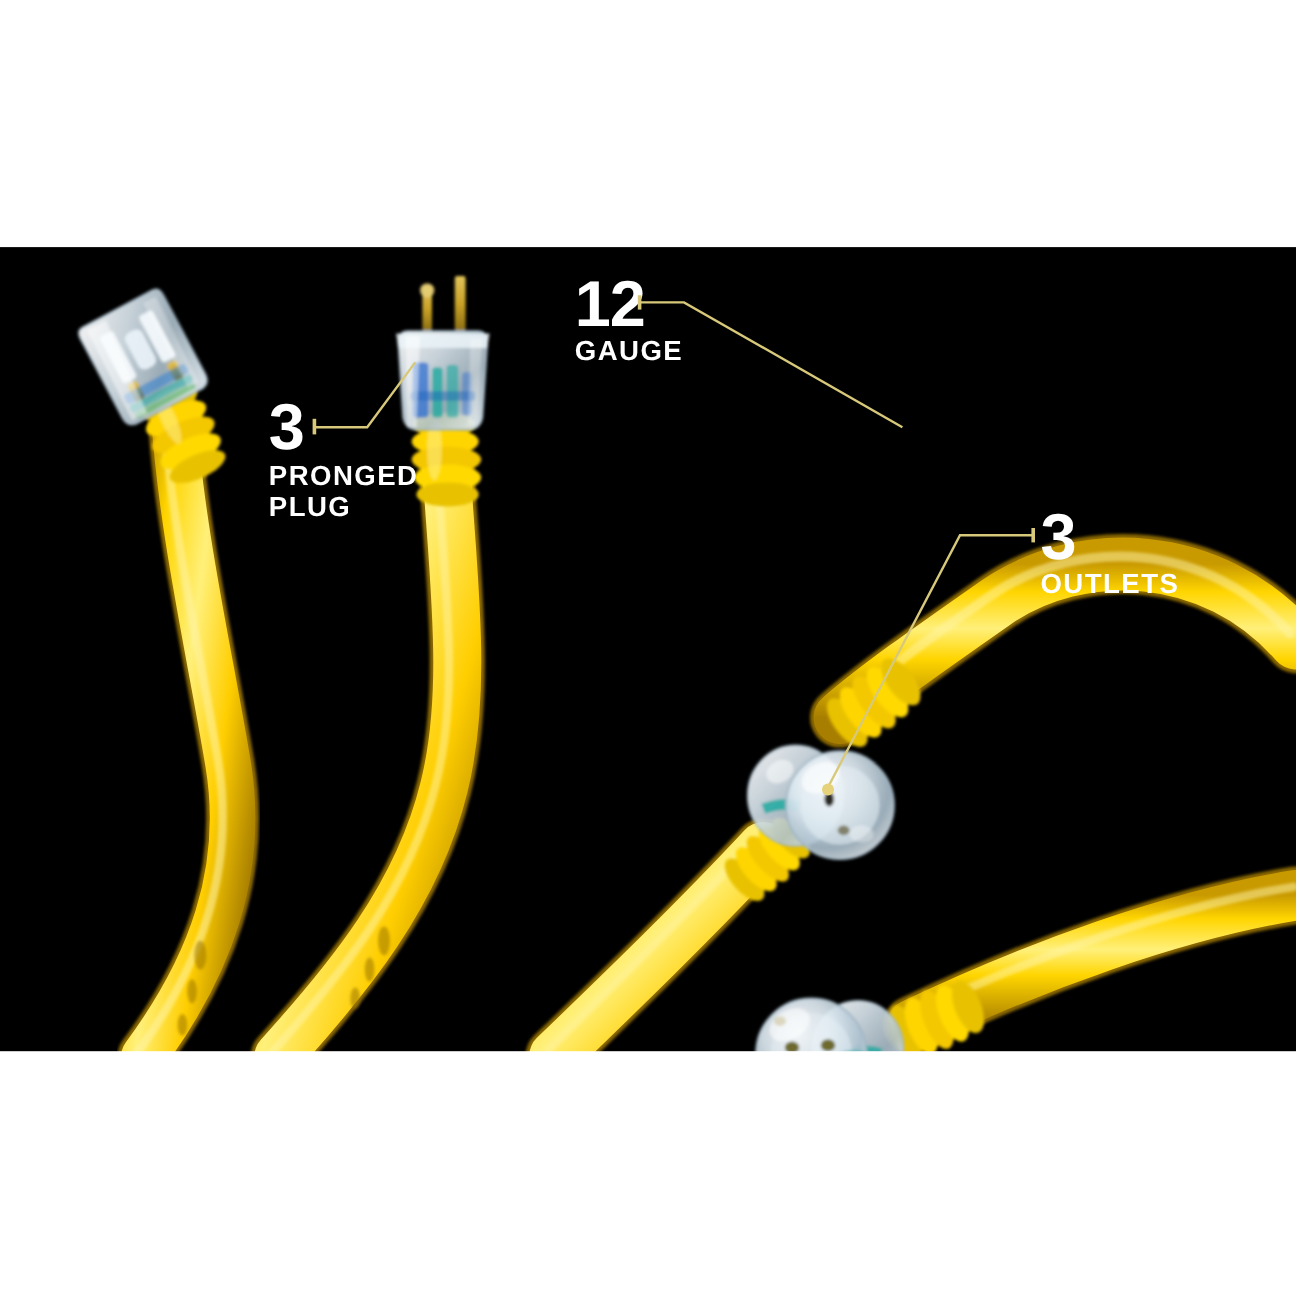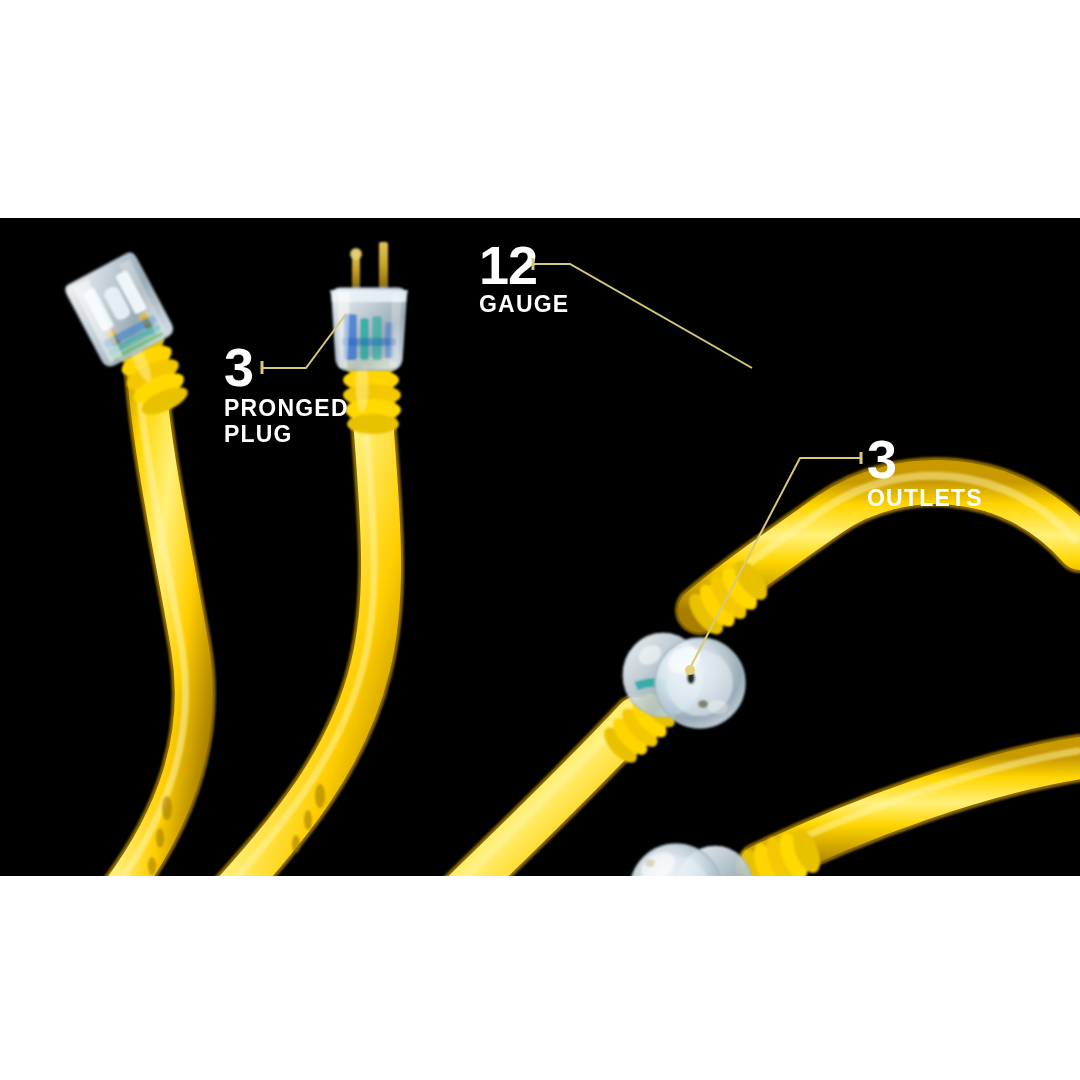--- a/index.html
+++ b/index.html
@@ -23,21 +23,21 @@
     width: 1080px;
     background: #ffffff;
   }
   .band-top  { top: 0;    height: 202px; }
   .band-bottom { bottom: 0; height: 204px; }
 
   
   #photo {
     position: absolute;
     left: 0;
-    top: 218px;
+    top: 206px;
     width: 1080px;
     height: 674px;
     background: #000000;
     overflow: hidden;
   }
   #photo svg { display: block; }
 
   .callout-text {
     fill: #ffffff;
     font-family: "Liberation Sans", sans-serif;

